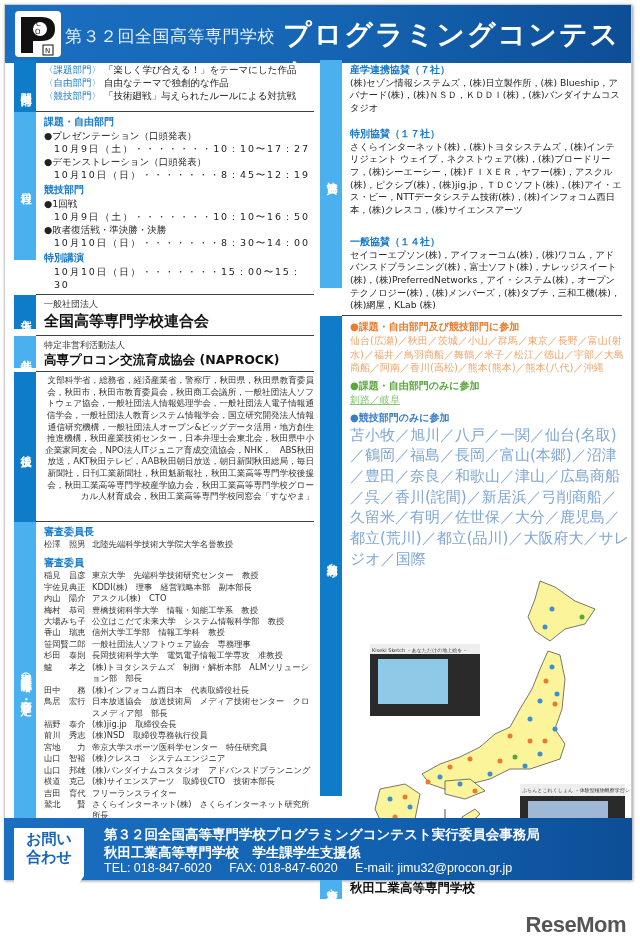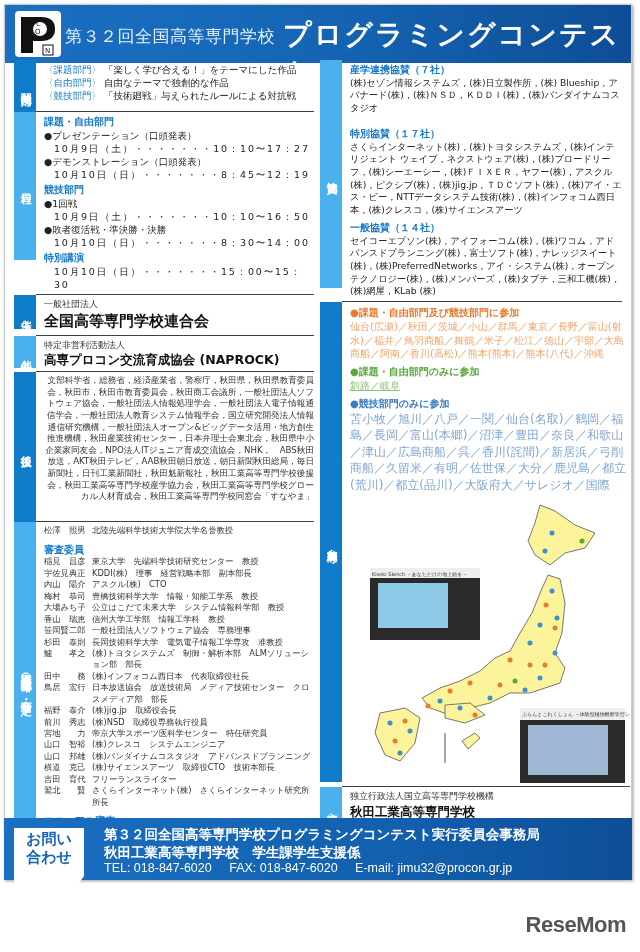--- a/index.html
+++ b/index.html
@@ -29,21 +29,21 @@
   .mid { font-size: 12.5px; font-weight: bold; color: #111; }
   .tiny { font-size: 8.5px; color: #333; line-height: 1.35; text-align: right; }
   .judge { display: flex; font-size: 8.3px; line-height: 1.38; color: #333; }
   .judge .n { width: 48px; flex-shrink: 0; }
   .judge .r { flex: 1; }
   .orange-h { color: #e87b2c; font-weight: bold; font-size: 10px; }
   .orange-t { color: #eea46a; font-size: 10px; line-height: 1.38; }
   .green-h { color: #58a83c; font-weight: bold; font-size: 10px; }
   .green-t { color: #8cc477; font-size: 10px; text-decoration: underline; }
   .bluel-h { color: #3b7cc7; font-weight: bold; font-size: 10px; }
-  .bluel-t { color: #7fa6d4; font-size: 12px; line-height: 1.38; }
+  .bluel-t { color: #7fa6d4; font-size: 15px; line-height: 1.38; }
   .mapbox { position: relative; height: 290px; }
 
   .footer { position: absolute; left: 4px; top: 818px; width: 628px; height: 62px; background: linear-gradient(90deg, #1b6fc1 0%, #1261b0 60%, #0d4e96 100%); color: #fff; }
   .inquiry { position: absolute; left: 10px; top: 10px; width: 70px; height: 60px; background: #fff; color: #1565b4; font-weight: bold; font-size: 15px; line-height: 1.2; text-align: center; padding-top: 2px; clip-path: polygon(0 0, 100% 0, 100% 80%, 88% 100%, 0 100%); }
   .f1 { position: absolute; left: 100px; top: 8px; font-size: 13.5px; font-weight: bold; }
   .f2 { position: absolute; left: 100px; top: 26px; font-size: 13.5px; font-weight: bold; }
   .f3 { position: absolute; left: 100px; top: 43px; font-size: 12.5px; font-family: "Liberation Sans", sans-serif; }
   .f3 span { margin-right: 14px; }
   .resemom { position: absolute; right: 14px; top: 912px; font-family: "Liberation Sans", sans-serif; font-weight: bold; font-size: 22px; color: #555; letter-spacing: -0.5px; }
 </style>
@@ -112,20 +112,21 @@
   </div>
 
   <div class="sec">
     <div class="tag dark" style="height:150px;">後援</div>
     <div class="sec-body tiny" style="font-size:8.6px;">文部科学省，総務省，経済産業省，警察庁，秋田県，秋田県教育委員会，秋田市，秋田市教育委員会，秋田商工会議所，一般社団法人ソフトウェア協会，一般社団法人情報処理学会，一般社団法人電子情報通信学会，一般社団法人教育システム情報学会，国立研究開発法人情報通信研究機構，一般社団法人オープン&amp;ビッグデータ活用・地方創生推進機構，秋田産業技術センター，日本弁理士会東北会，秋田県中小企業家同友会，NPO法人ITジュニア育成交流協会，NHK，　ABS秋田放送，AKT秋田テレビ，AAB秋田朝日放送，朝日新聞秋田総局，毎日新聞社，日刊工業新聞社，秋田魁新報社，秋田工業高等専門学校後援会，秋田工業高等専門学校産学協力会，秋田工業高等専門学校グローカル人材育成会，秋田工業高等専門学校同窓会「すなやま」</div>
   </div>
 
   <div class="sec">
     <div class="tag light" style="height:318px;">審査委員（敬称略・50音順・予定）</div>
     <div class="sec-body nob">
+      <div class="blue-h">審査委員長</div>
       <div class="judge">
           <span class="n">松澤　照男</span>
           <span class="r">北陸先端科学技術大学院大学名誉教授</span>
         </div>
       <div class="blue-h" style="margin-top:6px;">審査委員</div>
       <div id="members">
           <div class="judge">
             <span class="n">稲見　昌彦</span>
             <span class="r">東京大学　先端科学技術研究センター　教授</span>
           </div>
@@ -216,21 +217,21 @@
 </div>
 
 <div class="col col-right">
   <div class="sec">
     <div class="tag light" style="height:228px;">協賛</div>
     <div class="sec-body" style="font-size:9.2px;">
       <div class="blue-h">産学連携協賛（７社）</div>
       <div>(株)セゾン情報システムズ，(株)日立製作所，(株) Blueship，アバナード(株)，(株)ＮＳＤ，ＫＤＤＩ(株)，(株)バンダイナムコスタジオ</div>
       <div class="blue-h" style="margin-top:12px;">特別協賛（１７社）</div>
       <div>さくらインターネット(株)，(株)トヨタシステムズ，(株)インテリジェント ウェイブ，ネクストウェア(株)，(株)ブロードリーフ，(株)シーエーシー，(株)ＦＩＸＥＲ，ヤフー(株)，アスクル(株)，ピクシブ(株)，(株)jig.jp，ＴＤＣソフト(株)，(株)アイ・エス・ビー，NTTデータシステム技術(株)，(株)インフォコム西日本，(株)クレスコ，(株)サイエンスアーツ</div>
-      <div class="blue-h" style="margin-top:4px;">一般協賛（１４社）</div>
+      <div class="blue-h" style="margin-top:18px;">一般協賛（１４社）</div>
       <div>セイコーエプソン(株)，アイフォーコム(株)，(株)ワコム，アドバンスドプランニング(株)，富士ソフト(株)，ナレッジスイート(株)，(株)PreferredNetworks，アイ・システム(株)，オープンテクノロジー(株)，(株)メンバーズ，(株)タブチ，三和工機(株)，(株)網屋，KLab (株)</div>
     </div>
   </div>
 
   <div class="sec">
     <div class="tag dark" style="height:480px;">参加高専</div>
     <div class="sec-body" style="padding-top:4px;">
       <div class="orange-h">●課題・自由部門及び競技部門に参加</div>
       <div class="orange-t">仙台(広瀬)／秋田／茨城／小山／群馬／東京／長野／富山(射水)／福井／鳥羽商船／舞鶴／米子／松江／徳山／宇部／大島商船／阿南／香川(高松)／熊本(熊本)／熊本(八代)／沖縄</div>
       <div class="green-h" style="margin-top:4px;">●課題・自由部門のみに参加</div>

